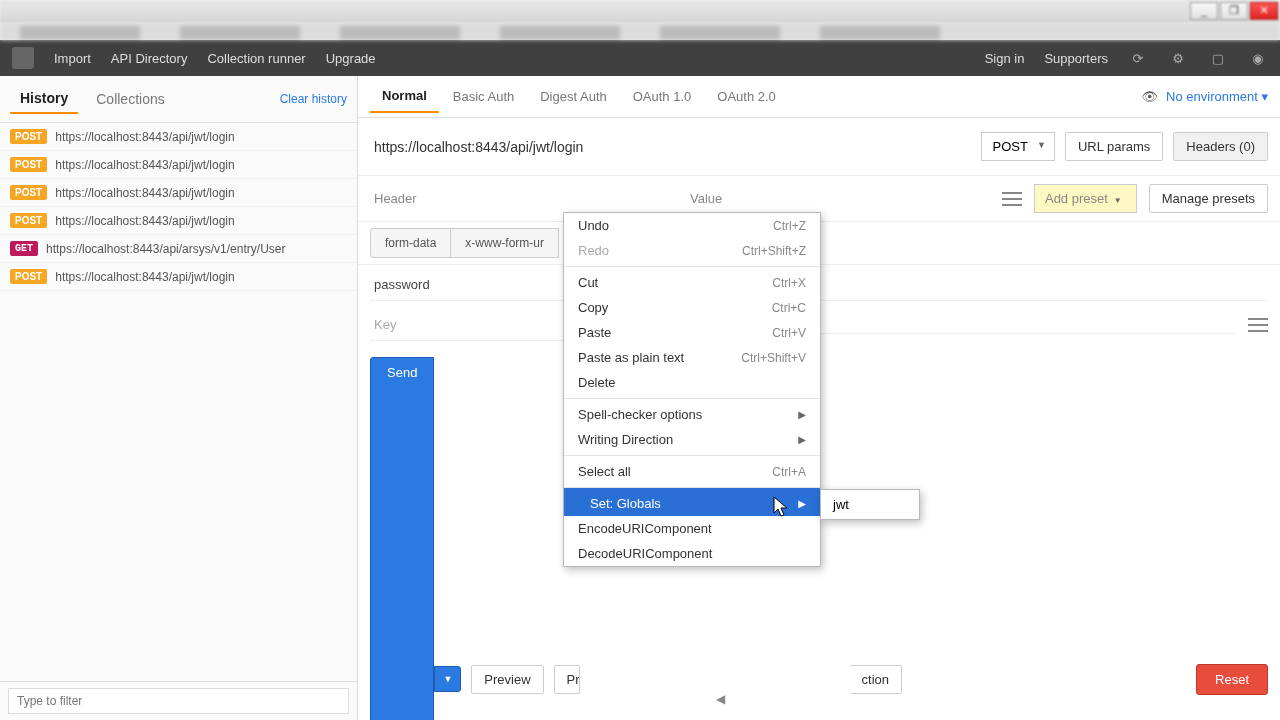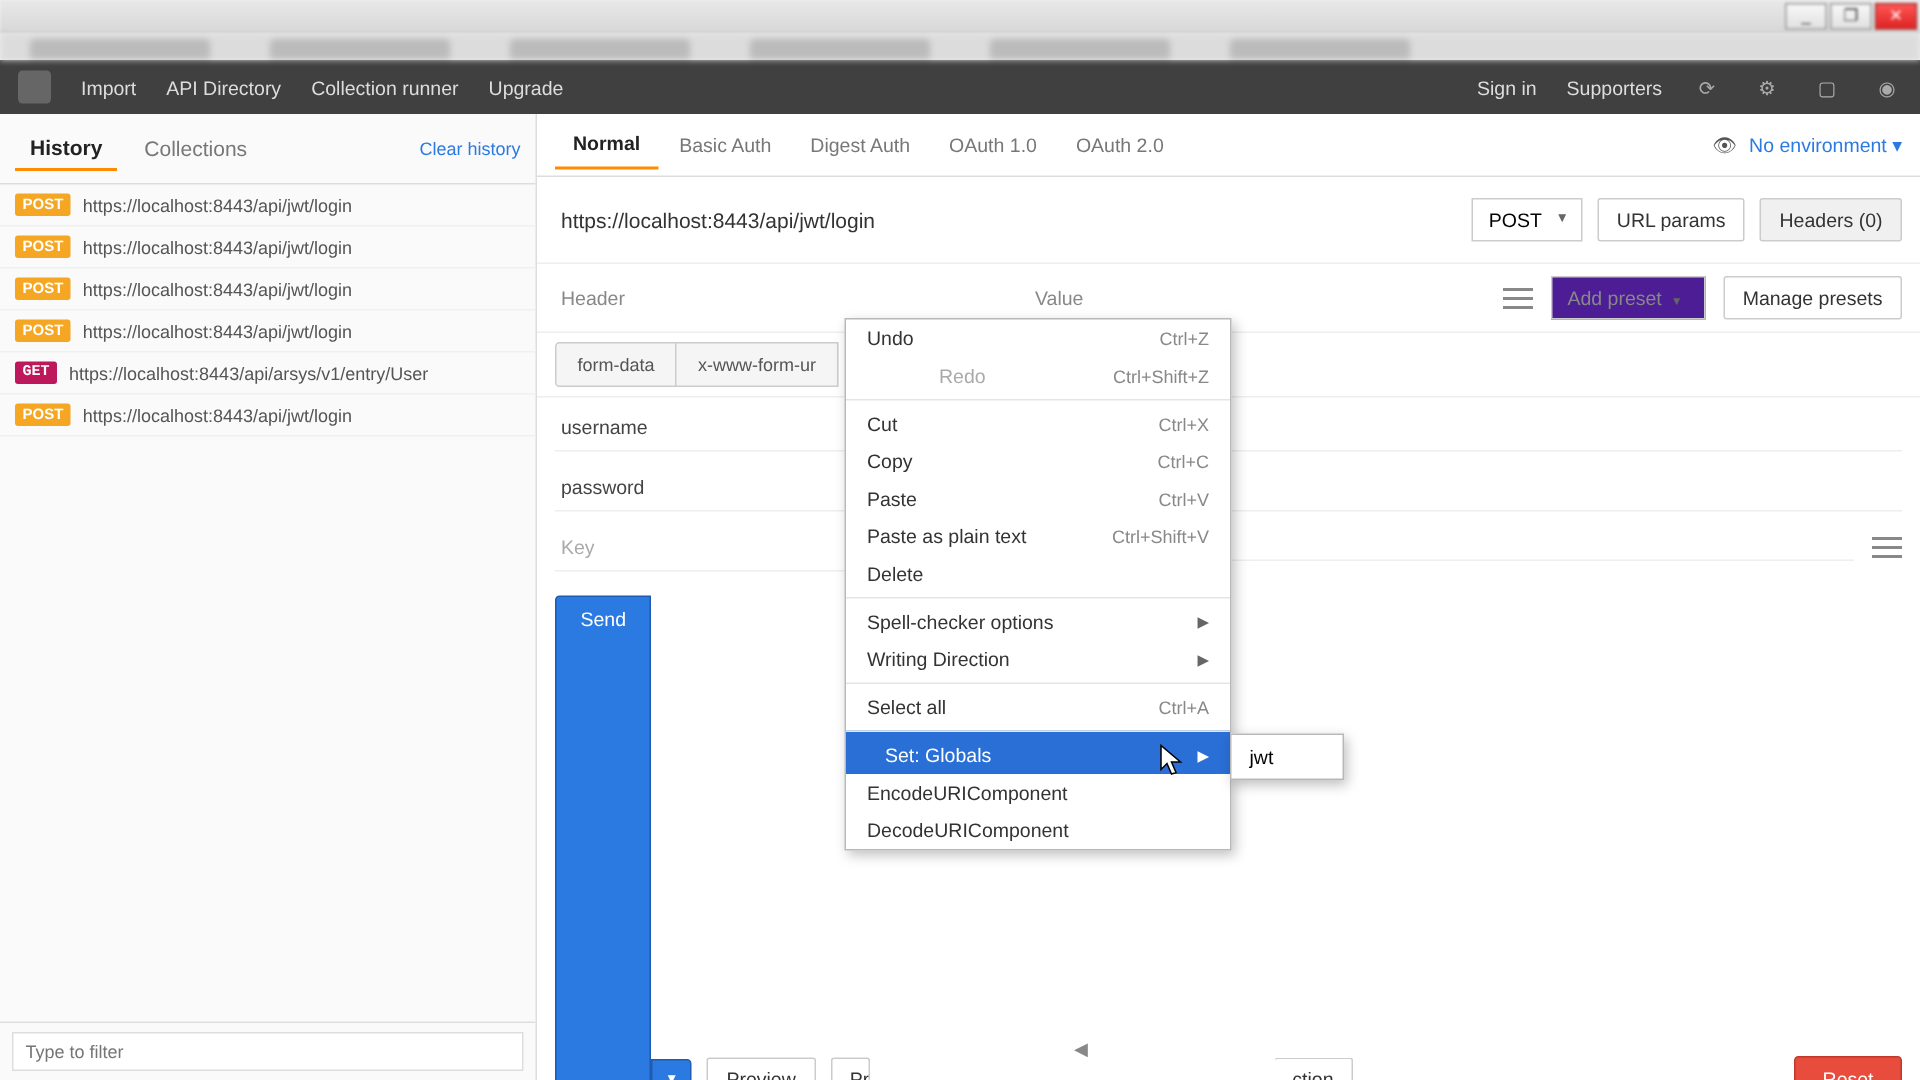--- a/index.html
+++ b/index.html
@@ -49,49 +49,49 @@
 .urlrow .url { flex:1; font-size:14px; color:#333; padding:6px 4px; }
 .methodsel { border:1px solid #ccc; background:#fff; font-size:13px; padding:6px 26px 6px 10px; position:relative; }
 .methodsel::after { content:"▼"; position:absolute; right:8px; top:7px; font-size:9px; color:#666; }
 .pillbtn { border:1px solid #ccc; background:#fff; padding:6px 12px; font-size:13px; color:#333; border-radius:2px; }
 .pillbtn.gray { background:#f0f0f0; }
 
 .hdrrow { display:flex; align-items:center; padding:8px 12px; gap:12px; border-bottom:1px solid #eee; font-size:13px; color:#888; }
 .hdrrow .col { flex:1; padding:6px 4px; }
 .menuicon { width:20px; height:14px; display:flex; flex-direction:column; justify-content:space-between; }
 .menuicon span { height:2px; background:#888; }
-.addpreset { border:1px solid #ccc; padding:6px 14px 6px 10px; font-size:13px; background:#4c1d95; position:relative; }
+.addpreset { border:1px solid #ccc; padding:6px 14px 6px 10px; font-size:13px; background:#fef9c3; position:relative; }
 .addpreset::after { content:"▼"; font-size:8px; margin-left:6px; color:#666; }
 
 .bodytabs { display:flex; align-items:center; padding:6px 12px; gap:0; border-bottom:1px solid #eee; font-size:12px; }
 .bodytabs .btab { padding:7px 14px; border:1px solid #ccc; background:#f5f5f5; color:#555; margin-right:-1px; }
 .bodytabs .btab.first { border-radius:3px 0 0 3px; }
 
 .formrow { display:flex; align-items:center; padding:4px 12px; gap:12px; font-size:13px; color:#444; }
 .formrow .k, .formrow .v { flex:1; padding:8px 4px; border-bottom:1px solid #eee; }
 .formrow .v { color:#888; }
 
 .actionrow { display:flex; align-items:center; padding:12px 12px; gap:10px; border-bottom:1px solid #eee; }
 .sendbtn { display:flex; align-items:center; }
 .sendbtn .main { background:#2a7ae2; color:#fff; padding:7px 16px; border-radius:3px 0 0 3px; font-size:13px; border:1px solid #1f5bb0; }
 .sendbtn .drop { background:#2a7ae2; color:#fff; padding:7px 8px; border-radius:0 3px 3px 0; border:1px solid #1f5bb0; border-left:1px solid #1f5bb0; font-size:9px; }
 .resetbtn { margin-left:auto; background:#e74c3c; color:#fff; padding:7px 18px; border-radius:3px; font-size:13px; border:1px solid #c0392b; }
 
 
 .ctxmenu { position:absolute; left:563px; top:212px; width:258px; background:#fff; border:1px solid #b8b8b8; box-shadow:2px 3px 8px rgba(0,0,0,.25); font-size:13px; z-index:50; }
 .ctxmenu .mi { display:flex; align-items:center; justify-content:space-between; padding:5px 14px; color:#333; }
-.ctxmenu .mi.disabled { color:#aaa;margin-left:48px; }
+.ctxmenu .mi.disabled { color:#aaa; }
 .ctxmenu .mi.sep { border-top:1px solid #e5e5e5; margin-top:3px; padding-top:8px; }
 .ctxmenu .mi.highlight { background:#2a6fd6; color:#fff;padding-left:26px; }
 .ctxmenu .mi .sc { color:#888; font-size:12px; }
 .ctxmenu .mi .sub { font-size:10px; color:#666; }
 .ctxmenu .mi.highlight .sub { color:#fff; }
 
 
-.submenu { position:absolute; left:820px; top:489px; width:76px; background:#fff; border:1px solid #b8b8b8; box-shadow:2px 3px 8px rgba(0,0,0,.25); font-size:13px; z-index:51; padding:3px 0; }
+.submenu { position:absolute; left:820px; top:489px; width:100px; background:#fff; border:1px solid #b8b8b8; box-shadow:2px 3px 8px rgba(0,0,0,.25); font-size:13px; z-index:51; padding:3px 0; }
 .submenu .smi { padding:4px 12px; }
 
 
 .cursor { position:absolute; left:773px; top:496px; z-index:60; pointer-events:none; }
 
 
 .sidetoggle { position:absolute; left:358px; bottom:12px; width:12px; height:16px; color:#888; font-size:12px; }
 </style>
 </head>
 <body>
@@ -195,23 +195,20 @@
       <div class="addpreset">Add preset</div>
       <div class="pillbtn">Manage presets</div>
     </div>
 
     <div class="bodytabs">
       <div class="btab first">form-data</div>
       <div class="btab">x-www-form-ur</div>
     </div>
 
     <div class="formrow">
-      <div class="k">username</div>
-    </div>
-    <div class="formrow">
       <div class="k">password</div>
     </div>
     <div class="formrow">
       <div class="k" style="color:#aaa">Key</div>
       <div class="v"></div>
       <div class="menuicon">
           <span></span>
           <span></span>
           <span></span>
         </div>

